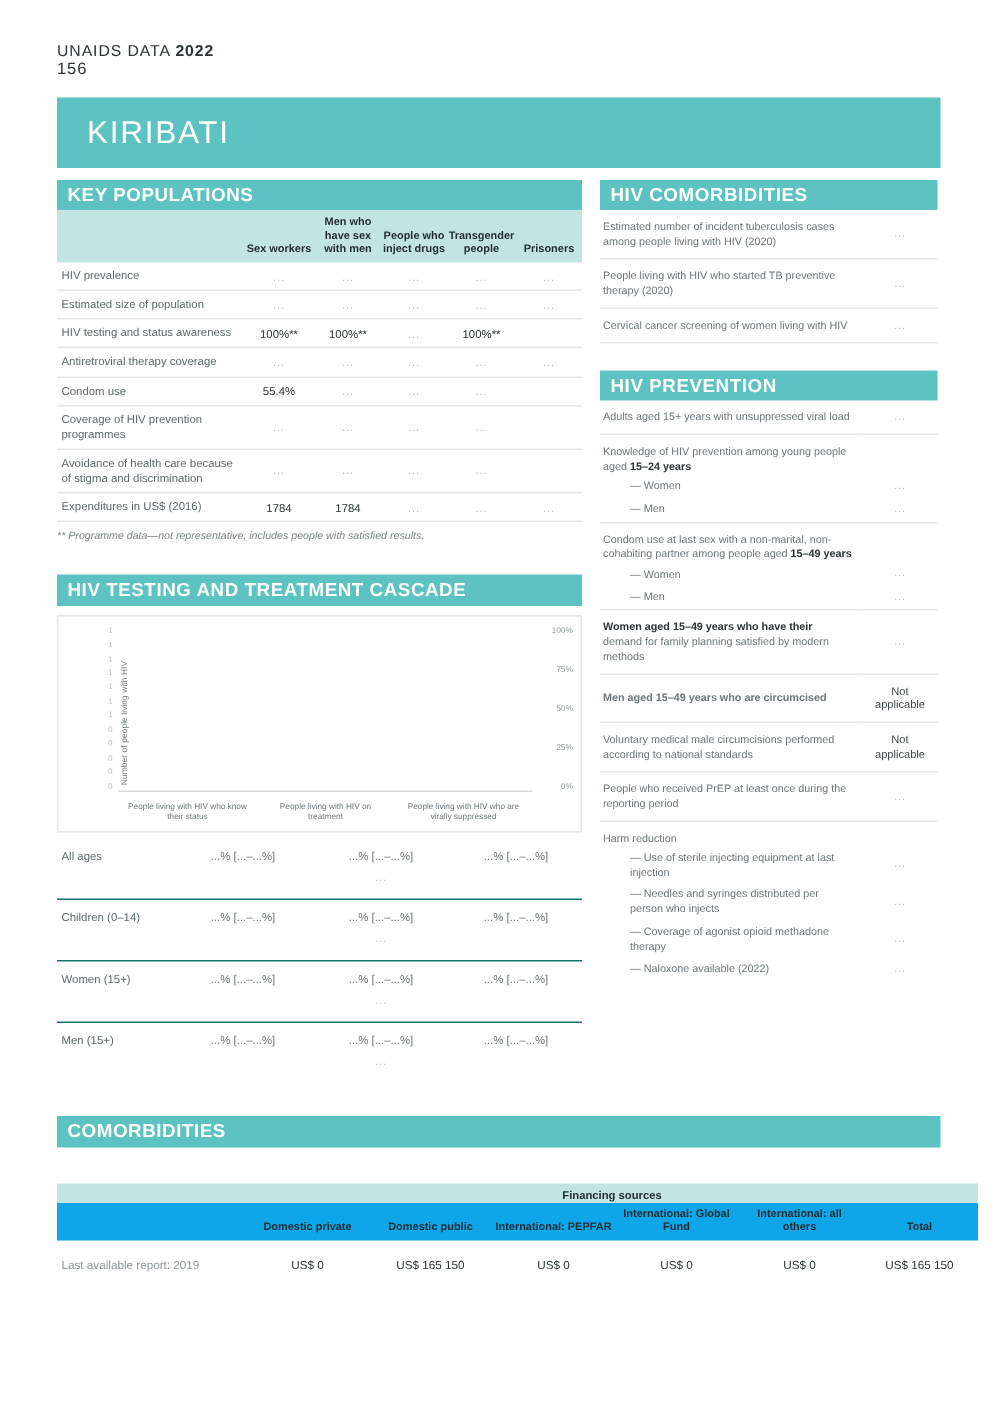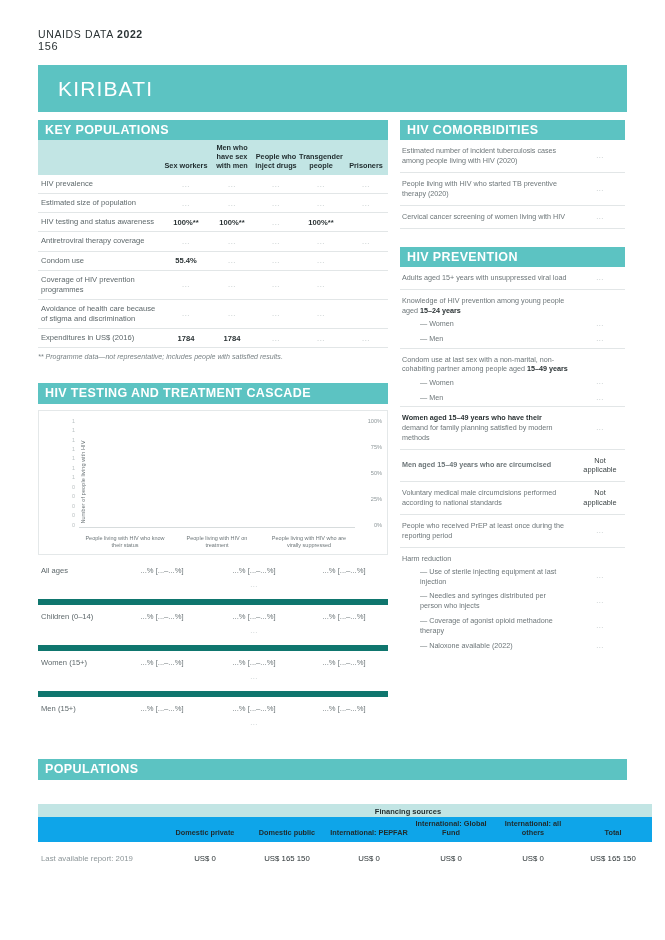--- a/index.html
+++ b/index.html
@@ -104,21 +104,21 @@
     font-size: 7.6px;
     vertical-align: middle;
   }
   table.kp tbody td.kp-lbl {
     text-align: left;
     padding-left: 3px;
     padding-right: 4px;
     line-height: 1.33;
     color: #5e686b;
   }
-  table.kp tbody td.val { color: #2b3335; font-weight: 700; }
+  table.kp tbody td.val { color: #2b3335; font-weight: 400; }
   table.kp tbody td.dots { color: #b9c0c2; letter-spacing: .5px; }
   .kp-foot {
     font-size: 7.1px;
     font-style: italic;
     color: #7a8386;
     margin-top: 5px;
     line-height: 1.35;
   }
 
   
@@ -189,21 +189,21 @@
   .xlabels > div { flex: 1 1 0; padding: 0 4px; }
 
   table.casc {
     width: 100%;
     border-collapse: collapse;
     table-layout: fixed;
     margin-top: 4px;
     font-size: 7.6px;
   }
   table.casc td {
-    border-bottom: 6px solid #0f766e;
+    border-bottom: 1px solid #0f766e;
     padding: 7px 2px 10px 2px;
     text-align: center;
     color: #6d7679;
     vertical-align: top;
   }
   table.casc td.c-lbl {
     text-align: left;
     padding-left: 3px;
     color: #5e686b;
   }
@@ -554,21 +554,21 @@
           <tr class="sub nb">
             <td class="ind-lbl">— Naloxone available (2022)</td>
             <td class="ind-val">...</td>
           </tr>
         </tbody>
       </table>
     </div>
   </div>
 
   <div class="exp-wrap">
-    <div class="sect-head tall">POPULATIONS</div>
+    <div class="sect-head tall">COMORBIDITIES</div>
     <table class="exp">
       <colgroup>
         <col style="width:126px">
           <col style="width:82px">
           <col style="width:82px">
         <col style="width:82px">
           <col style="width:82px">
           <col style="width:82px">
           <col style="width:78px">
       </colgroup>

